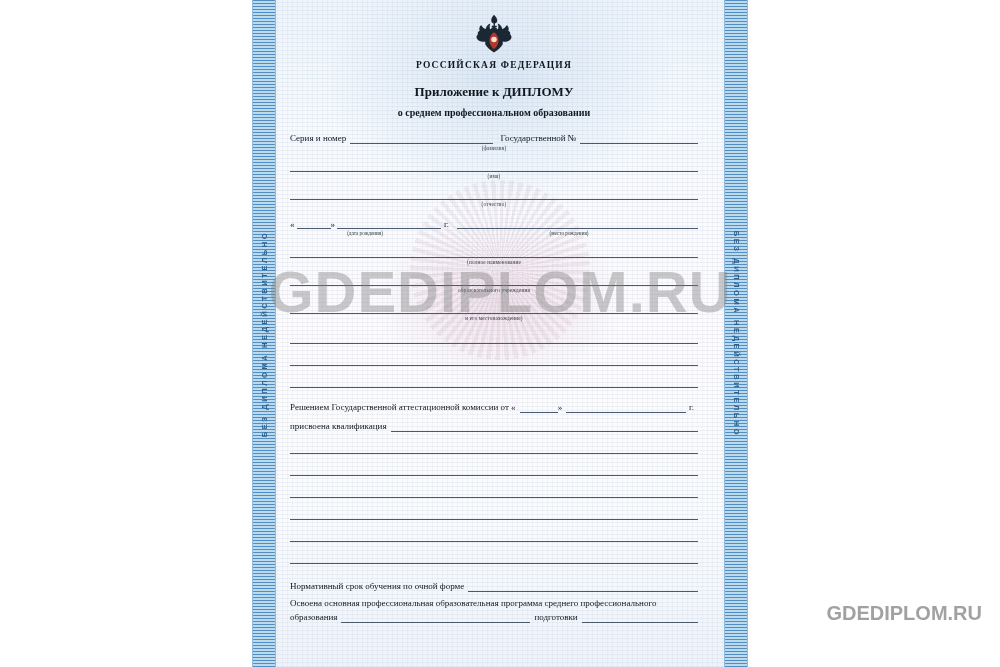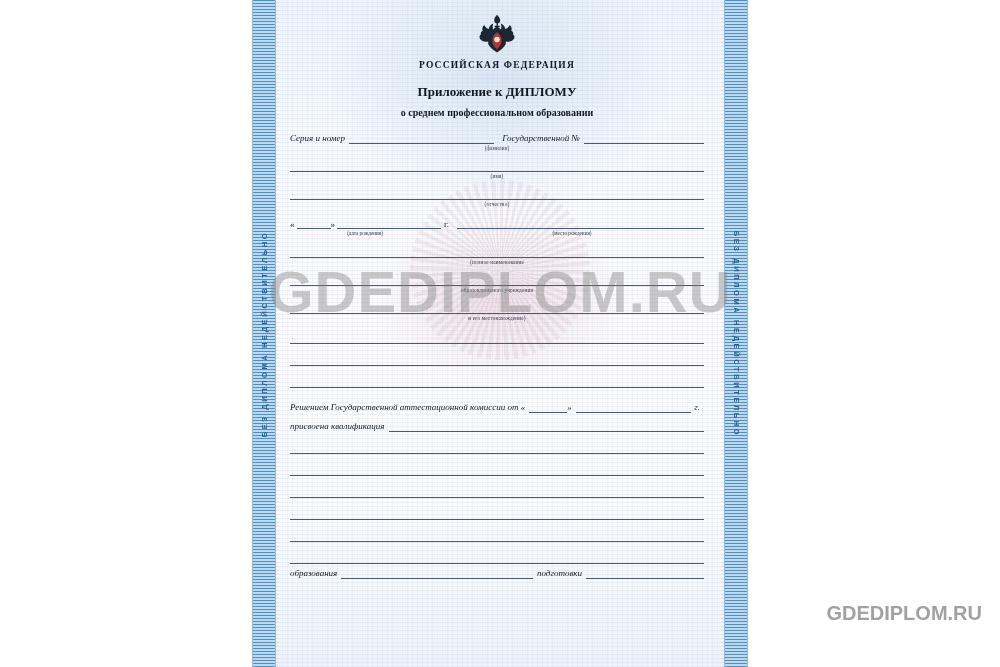--- a/index.html
+++ b/index.html
@@ -87,21 +87,21 @@
   .side-border.left .vert-text { transform: translate(-50%, -50%) rotate(-90deg); }
   .side-border.right .vert-text { transform: translate(-50%, -50%) rotate(90deg); }
 
   
   #content {
     position: absolute;
     left: 24px;
     right: 24px;
     top: 0;
     bottom: 0;
-    padding: 8px 20px 6px 14px;
+    padding: 8px 26px 6px 14px;
     box-sizing: border-box;
     color: #111820;
     border-radius: 18px;
   }
 
   
   .arms {
     display: block;
     margin: 4px auto 2px auto;
     width: 46px;
@@ -132,21 +132,20 @@
     margin: 1px 0 14px 0;
   }
 
   
   .row {
     display: flex;
     align-items: flex-start;
     font-size: 9px;
     line-height: 12px;
     margin-top: 7px;
-    font-style: italic;
   }
   .row .lbl {
     white-space: nowrap;
     padding-right: 4px;
     font-size: 9px;
   }
   .fill {
     flex: 1 1 auto;
     border-bottom: 1px solid #4a5a6b;
     height: 11px;
@@ -298,21 +297,26 @@
       <span class="fill"></span>
     </div>
     <div class="blank-line"></div>
     <div class="blank-line"></div>
     <div class="blank-line"></div>
 
     <div class="blank-line"></div>
     <div class="blank-line"></div>
     <div class="blank-line"></div>
 
-
+    <div class="row" style="margin-top:16px">
+      <span class="lbl">Нормативный срок обучения по очной форме</span>
+      <span class="fill"></span>
+    </div>
+
+    <div style="font-size:9px;margin-top:6px">Освоена основная профессиональная образовательная программа среднего профессионального</div>
     <div class="row" style="margin-top:3px">
       <span class="lbl">образования</span>
       <span class="fill" style="flex:1.3"></span>
       <span class="lbl" style="padding-left:4px">подготовки</span>
       <span class="fill" style="flex:0.8"></span>
     </div>
 
   </div>
 </div>
 

